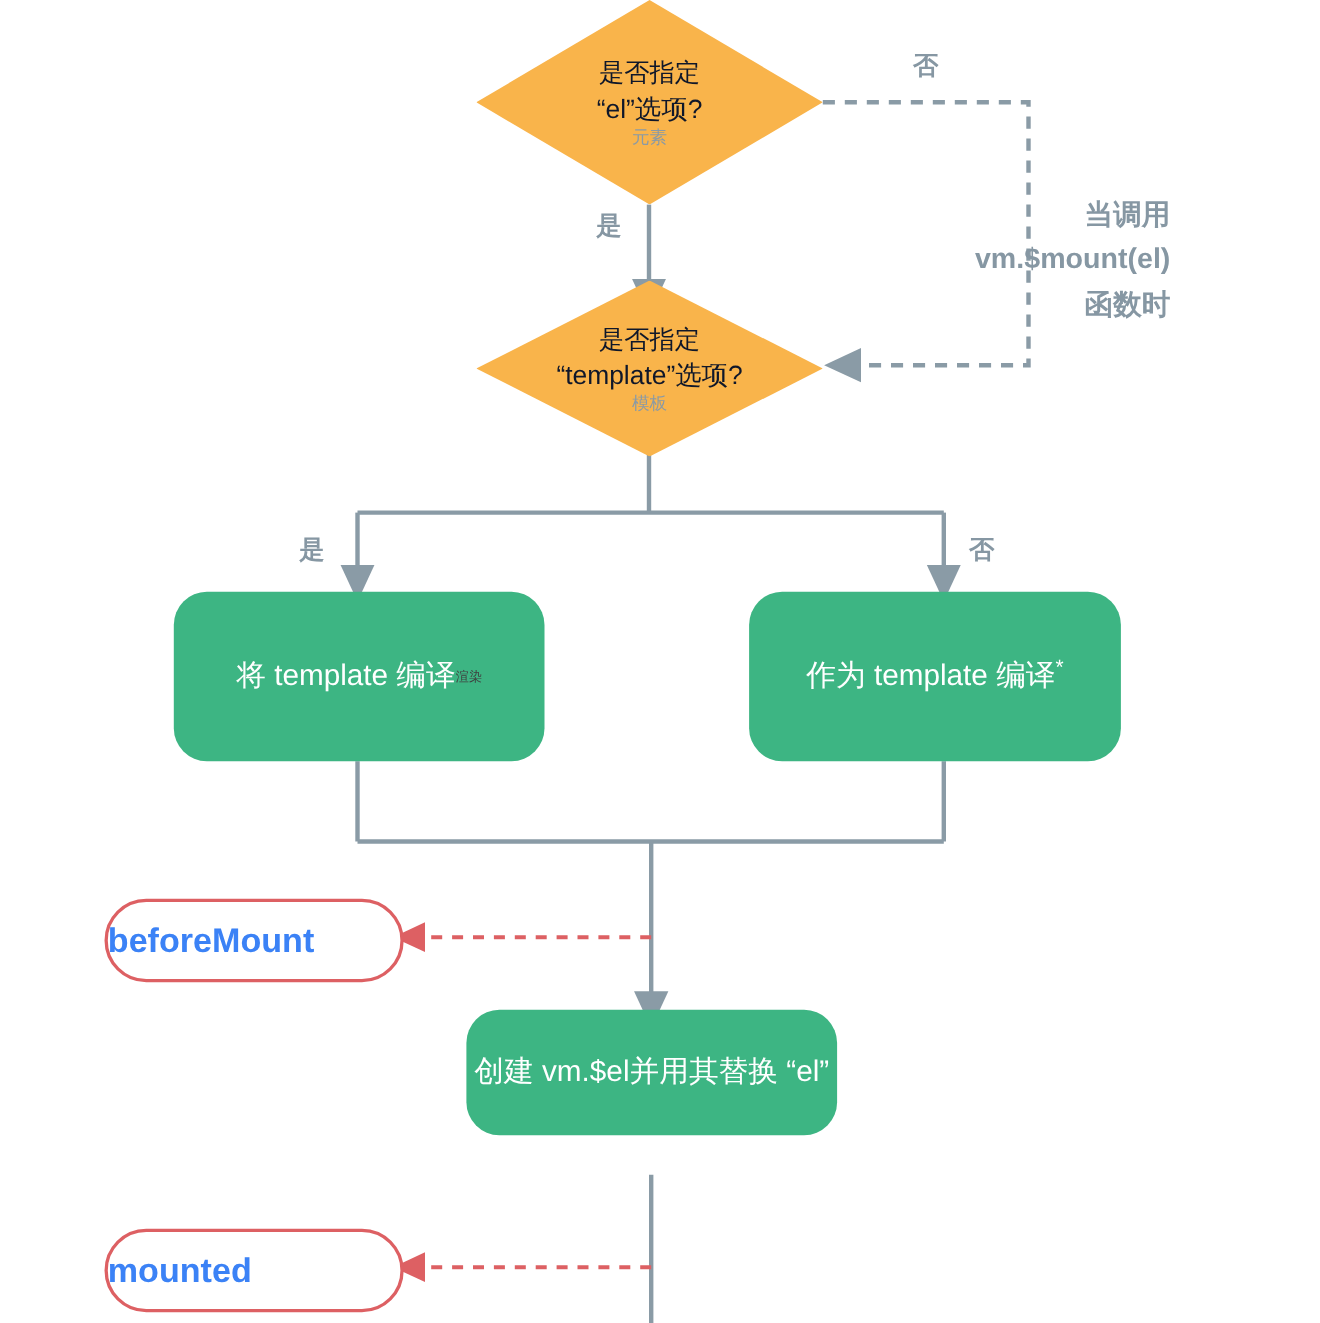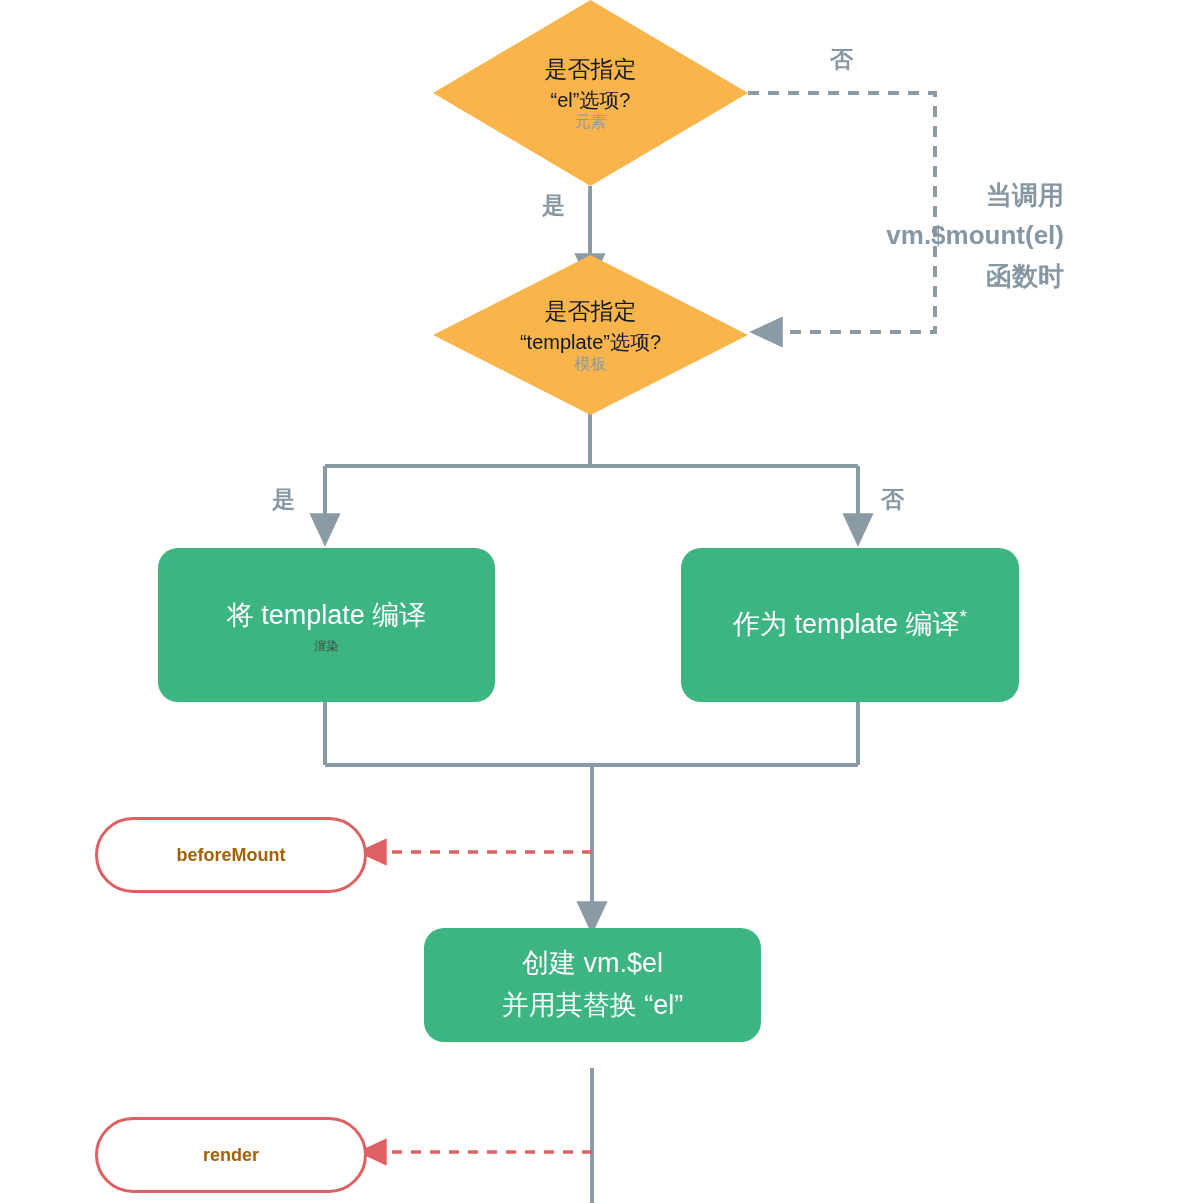--- a/index.html
+++ b/index.html
@@ -42,41 +42,40 @@
     clip-path: polygon(50% 0%, 100% 50%, 50% 100%, 0% 50%);
   }
   .diamond .dtext {
     position: relative;
     z-index: 2;
     text-align: center;
     color: #0f172a;
     line-height: 1.42;
   }
   .diamond .dline1 { font-size: 23px; display: block; }
-  .diamond .dline2 { font-size: 20px; display: block; white-space: nowrap; }
+  .diamond .dline2 { font-size: 24px; display: block; white-space: nowrap; }
   .diamond .dsub {
     position: relative;
     z-index: 2;
     display: block;
     font-size: 16px;
     color: #8a9aa5;
     margin-top: -2px;
   }
 
   
   .gbox {
     position: absolute;
     background: #3DB583;
-    border-radius: 20px;
+    border-radius: 30px;
     display: flex;
-    flex-direction: column;
+    flex-direction: row;
     align-items: center;
     justify-content: center;
     color: #ffffff;
-    margin-top: 10px;
   }
   .gbox .gline {
     font-size: 27px;
     line-height: 1.55;
     white-space: nowrap;
     text-align: center;
   }
   .gbox .star {
     font-size: 19px;
     vertical-align: super;
@@ -89,24 +88,24 @@
   }
 
   
   .pill {
     position: absolute;
     border: 3px solid #DD6063;
     border-radius: 999px;
     background: #ffffff;
     display: flex;
     align-items: center;
-    justify-content: center;
-    color: #a16207;
+    justify-content: flex-start;
+    color: #3b82f6;
     font-weight: bold;
-    font-size: 18px;
+    font-size: 31px;
   }
 
   
   .lbl {
     position: absolute;
     color: #8697A3;
     font-weight: bold;
     white-space: nowrap;
   }
   .lbl.branch { font-size: 23px; }
@@ -188,21 +187,21 @@
   <div class="gbox" style="left:424px; top:918px; width:337px; height:114px;">
     <div class="gline">创建 vm.$el</div>
     <div class="gline">并用其替换 “el”</div>
   </div>
 
   <div class="pill" style="left:95px; top:817px; width:266px; height:70px;">
     <span>beforeMount</span>
   </div>
 
   <div class="pill" style="left:95px; top:1117px; width:266px; height:70px;">
-    <span>render</span>
+    <span>mounted</span>
   </div>
 
   <div class="lbl branch" style="left:830px; top:44px;">
     <span>否</span>
   </div>
 
   <div class="lbl branch" style="left:542px; top:190px;">
     <span>是</span>
   </div>
 

